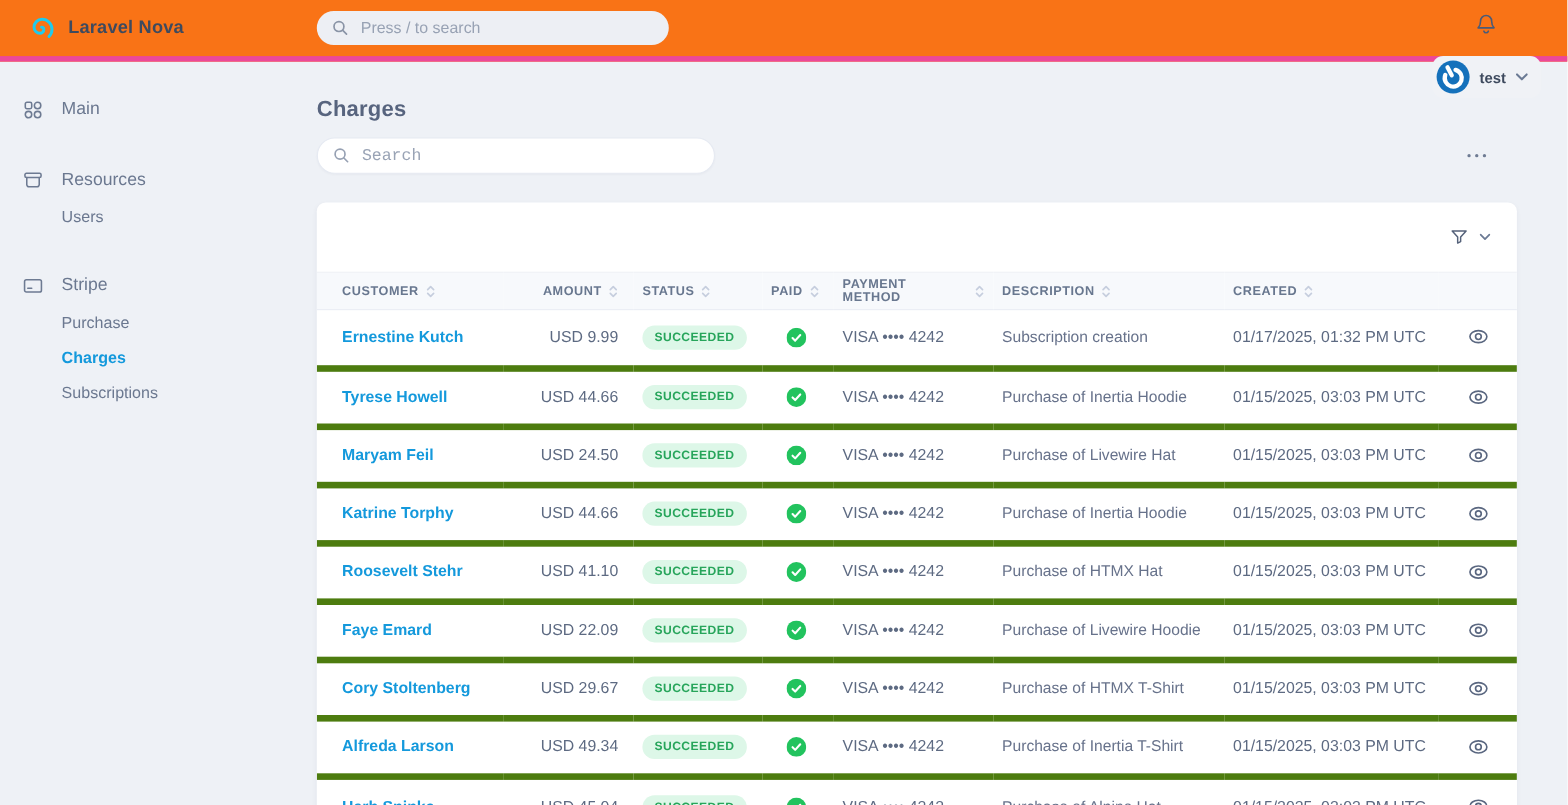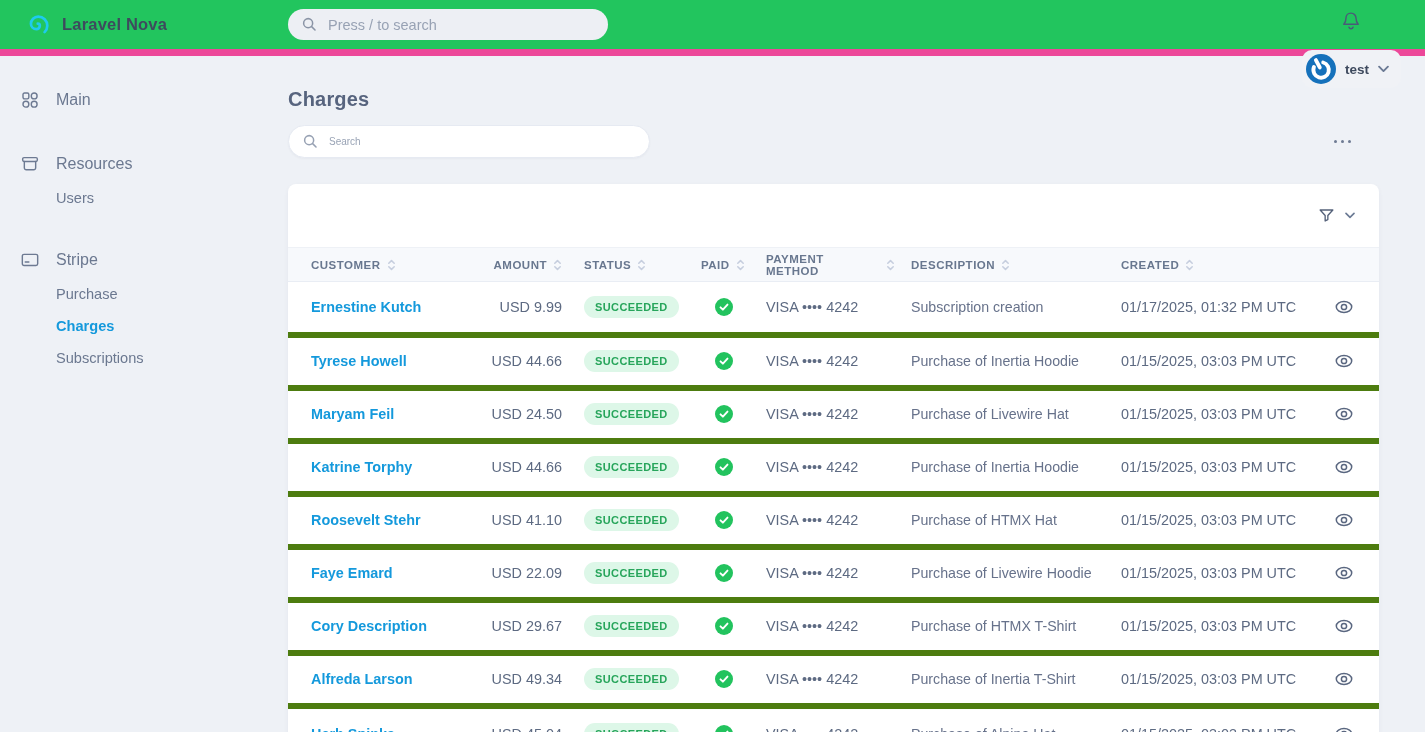--- a/index.html
+++ b/index.html
@@ -5,21 +5,21 @@
   * { box-sizing: border-box; margin: 0; padding: 0; }
   html, body { width: 1425px; height: 732px; overflow: hidden; }
   body {
     font-family: "Liberation Sans", sans-serif;
     background: #eef1f6;
     color: #5d6a82;
     -webkit-font-smoothing: antialiased;
   }
   
   .topbar {
-    height: 56px; background: #22c55e; border-bottom: 7px solid #ec4899;
+    height: 56px; background: #f97316; border-bottom: 5px solid #ec4899;
     display: flex; align-items: center;
   }
   .brand { width: 288px; display: flex; align-items: center; gap: 12px; padding-left: 24px; flex: 0 0 288px; }
   .brand-title { font-size: 16.5px; font-weight: 700; color: #3e4a5e; letter-spacing: .2px; }
   .topbar-search {
     width: 320px; height: 31px; background: #edeff4; border-radius: 16px;
     display: flex; align-items: center; gap: 10px; padding: 0 13px;
   }
   .topbar-search input {
     border: none; background: transparent; outline: none; font-size: 14.5px;
@@ -51,21 +51,21 @@
   .content { width: 1091px; }
   .page-title { margin-top: 32px; font-size: 20px; font-weight: 600; color: #57647e; letter-spacing: .2px; }
   .search-row { margin-top: 14px; display: flex; align-items: center; }
   .resource-search {
     width: 362px; height: 33px; background: #fff; border: 1px solid #e6eaf2; border-radius: 17px;
     display: flex; align-items: center; gap: 10px; padding: 0 13px;
     box-shadow: 0 1px 2px rgba(40,50,80,.04);
   }
   .resource-search input {
     border: none; outline: none; background: transparent; width: 100%;
-    font-size: 10px; font-family: Liberation Sans, sans-serif; color: #5d6a82;
+    font-size: 15px; font-family: Liberation Mono, monospace; color: #5d6a82;
   }
   .resource-search input::placeholder { color: #99a3b5; }
   .dots-btn { margin-left: auto; margin-right: 26px; background: none; border: none; cursor: pointer; display: flex; gap: 3.5px; padding: 6px 2px; }
   .dots-btn i { width: 3.5px; height: 3.5px; border-radius: 50%; background: #6e7b93; display: block; }
   
   .card {
     margin-top: 26px; width: 1091px; background: #fff; border-radius: 8px;
     box-shadow: 0 2px 5px rgba(30,40,70,.05); overflow: hidden;
   }
   .card-toolbar { height: 63px; display: flex; align-items: center; justify-content: flex-end; padding-right: 24px; }
@@ -411,21 +411,21 @@
                   </svg></span></td>
               <td class="col-payment">VISA •••• 4242</td>
               <td class="col-description">Purchase of Livewire Hoodie</td>
               <td class="col-created">01/15/2025, 03:03 PM UTC</td>
               <td class="col-actions"><button class="view-btn"><span><svg width="20" height="20" viewBox="0 0 20 20" fill="none" stroke="#5a6780" stroke-width="1.5">
                       <ellipse cx="10" cy="10" rx="7.7" ry="5.5"></ellipse>
                       <circle cx="10" cy="10" r="2.6"></circle>
                     </svg></span></button></td>
             </tr>
             <tr>
-              <td class="col-customer"><a href="#">Cory Description</a></td>
+              <td class="col-customer"><a href="#">Cory Stoltenberg</a></td>
               <td class="col-amount">USD 29.67</td>
               <td class="col-status"><span class="status-badge">SUCCEEDED</span></td>
               <td class="col-paid"><span><svg width="18" height="18" viewBox="0 0 18 18">
                     <circle cx="9" cy="9" r="9" fill="#22c35e"></circle>
                     <path d="M5.5 9.3l2.4 2.4 4.6-5.1" fill="none" stroke="#fff" stroke-width="1.9" stroke-linecap="round" stroke-linejoin="round"></path>
                   </svg></span></td>
               <td class="col-payment">VISA •••• 4242</td>
               <td class="col-description">Purchase of HTMX T-Shirt</td>
               <td class="col-created">01/15/2025, 03:03 PM UTC</td>
               <td class="col-actions"><button class="view-btn"><span><svg width="20" height="20" viewBox="0 0 20 20" fill="none" stroke="#5a6780" stroke-width="1.5">

